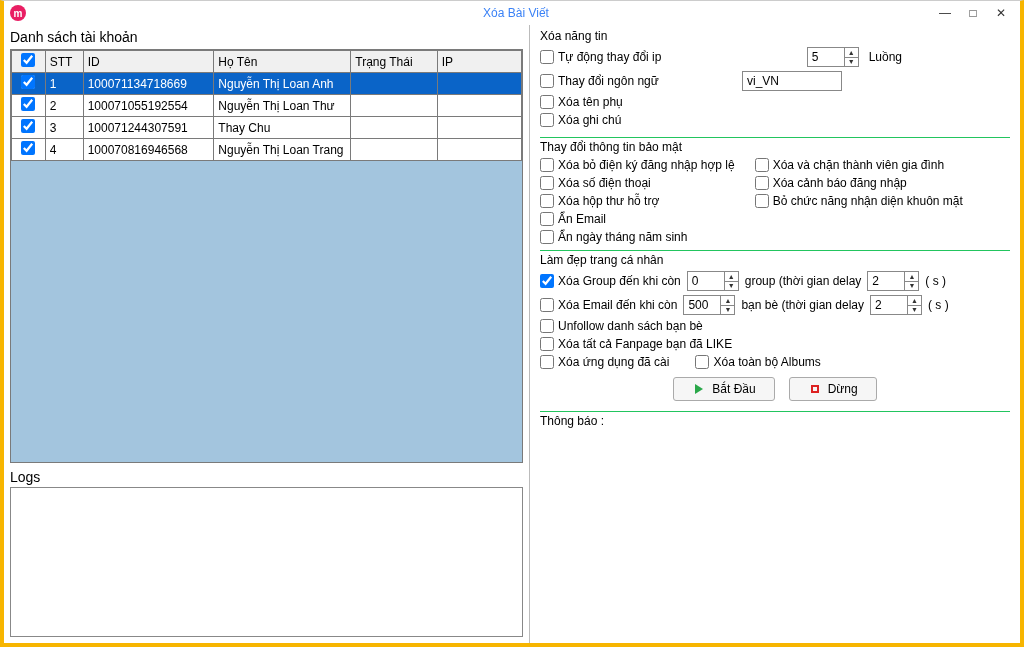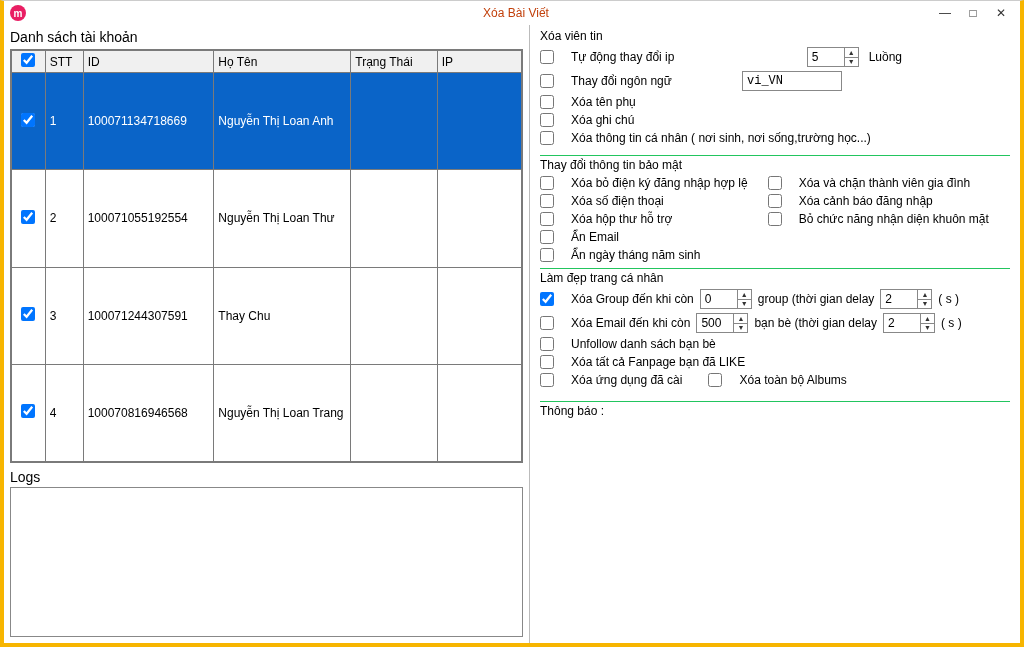--- a/index.html
+++ b/index.html
@@ -32,54 +32,54 @@
     background: #fff;
   }
   .titlebar .app-icon {
     width: 16px; height: 16px; border-radius: 50%;
     background: #e91e63;
     display: inline-flex; align-items: center; justify-content: center;
     color: #fff; font-size: 10px; font-weight: bold;
   }
   .titlebar .title-text {
     position: absolute; left: 8px; right: 0; text-align: center;
-    font-size: 12px; color: #c2410c; pointer-events: none;
+    font-size: 12px; color: #3b82f6; pointer-events: none;
   }
   .titlebar .win-controls {
     margin-left: auto; display: flex; gap: 2px;
   }
   .win-btn {
     width: 26px; height: 18px; display: flex; align-items: center; justify-content: center;
     font-size: 12px; color: #333; cursor: pointer;
   }
   .content { display: flex; height: calc(100% - 24px); }
   .left-panel { width: 526px; padding: 4px 6px 6px 6px; display: flex; flex-direction: column; border-right: 1px solid #bbb; }
   .right-panel { flex: 1; padding: 4px 10px 6px 10px; display: flex; flex-direction: column; }
   .group-label { font-size: 14px; color: #000; margin-bottom: 2px; }
-  .table-wrap { border: 1px solid #7a7a7a; background: #a3c5de; margin-top: 2px; flex: 1; display: flex; flex-direction: row; min-height: 0; }
+  .table-wrap { border: 1px solid #7a7a7a; background: #a3c5de; margin-top: 2px; flex: 1; display: flex; flex-direction: column; min-height: 0; }
   table { border-collapse: collapse; width: 100%; font-size: 12px; background: #fff; }
   th, td { border: 1px solid #7a7a7a; padding: 2px 4px; text-align: left; height: 20px; }
   th { background: #f0f0f0; font-weight: normal; }
   .col-chk { width: 32px; text-align: center; }
   .col-stt { width: 36px; }
   .col-id  { width: 124px; }
   .col-name{ width: 130px; }
   .col-stat{ width: 82px; }
   .col-ip  { width: 80px; }
   tr.selected td { background: #0a64c8; color: #fff; }
   .table-fill { flex: 1; background: #a3c5de; }
   .logs-label { margin-top: 6px; }
   .logs-box { border: 1px solid #888; height: 150px; background: #fff; }
   
   .section { border-top: 1px solid #22c55e; padding-top: 2px; margin-top: 6px; }
   .section:first-child { border-top: none; margin-top: 0; padding-top: 0; }
   .section-title { font-size: 12px; margin-bottom: 4px; }
   .row { display: flex; align-items: center; margin-bottom: 4px; gap: 6px; }
   .chk { width: 14px; height: 14px; margin: 0; }
-  label.chk-label { display: inline-flex; align-items: center; gap: 17px; font-size: 12px; }
+  label.chk-label { display: inline-flex; align-items: center; gap: 4px; font-size: 12px; }
   .spinner { display: inline-flex; align-items: stretch; border: 1px solid #888; height: 20px; background: #fff; }
   .spinner input { width: 36px; border: none; padding: 0 4px; font-size: 12px; outline: none; }
   .spinner .arrows { width:14px; display: flex; flex-direction: column; border-left: 1px solid #888; }
   .spinner .arrows span { flex:1; display:flex; align-items:center; justify-content:center; font-size:7px; color:#333; cursor:pointer; }
   .spinner .arrows span:first-child { border-bottom:1px solid #888; }
   .text-input { border:1px solid #888; height:20px; padding:0 4px; font-size:12px; }
   .two-col { display: flex; gap: 20px; }
   .col { display: flex; flex-direction: column; gap: 4px; min-width: 190px; }
   .btn-row { display:flex; gap:14px; justify-content:center; margin-top:8px; }
   .action-btn {
@@ -162,58 +162,52 @@
         <div class="table-fill"></div>
       </div>
 
       <div class="group-label logs-label">Logs</div>
       <div class="logs-box"></div>
     </div>
 
     <div class="right-panel">
 
       <div class="section">
-        <div class="section-title">Xóa viên tin</div>
+        <div class="section-title">Xóa năng tin</div>
         <div class="row">
           <label class="chk-label">
             <input type="checkbox" class="chk" style="">
               <span>Tự động thay đổi ip</span>
           </label>
           <div class="spinner pad-left" style="margin-left:auto; margin-right:4px">
             <input value="5" style="">
             <div class="arrows">
                 <span>▲</span>
                 <span>▼</span>
               </div>
           </div>
           <span style="margin-right:108px">Luồng</span>
         </div>
         <div class="row">
           <label class="chk-label">
             <input type="checkbox" class="chk" style="">
               <span>Thay đổi ngôn ngữ</span>
           </label>
-          <input class="text-input" style="margin-left: auto; margin-right: 168px; width: 100px; font-family: Liberation Mono, monospace;" value="vi_VN">
+          <input class="text-input" style="margin-left: auto; margin-right: 168px; width: 100px;" value="vi_VN">
         </div>
         <div class="row">
             <label class="chk-label">
               <input type="checkbox" class="chk" style="">
               <span>Xóa tên phụ</span>
             </label>
           </div>
         <div class="row">
             <label class="chk-label">
               <input type="checkbox" class="chk" style="">
               <span>Xóa ghi chú</span>
-            </label>
-          </div>
-        <div class="row">
-            <label class="chk-label">
-              <input type="checkbox" class="chk" style="">
-              <span>Xóa thông tin cá nhân ( nơi sinh, nơi sống,trường học...)</span>
             </label>
           </div>
       </div>
 
       <div class="section">
         <div class="section-title">Thay đổi thông tin bảo mật</div>
         <div class="two-col">
           <div class="col">
             <label class="chk-label">
                 <input type="checkbox" class="chk" style="">
@@ -315,20 +309,34 @@
           <label class="chk-label">
               <input type="checkbox" class="chk" style="">
               <span>Xóa ứng dụng đã cài</span>
             </label>
           <label class="chk-label" style="margin-left:20px">
               <input type="checkbox" class="chk" style="">
               <span>Xóa toàn bộ Albums</span>
             </label>
         </div>
 
+        <div class="btn-row">
+          <div class="action-btn">
+            <span class="icon">
+                <span class="icon-play"></span>
+              </span>
+            <span>Bắt Đầu</span>
+          </div>
+          <div class="action-btn">
+            <span class="icon">
+                <span class="icon-stop"></span>
+              </span>
+            <span>Dừng</span>
+          </div>
+        </div>
       </div>
 
       <div class="section notice-row">
         <span>Thông báo :</span>
       </div>
     </div>
   </div>
 </div>
 
 </body></html>

